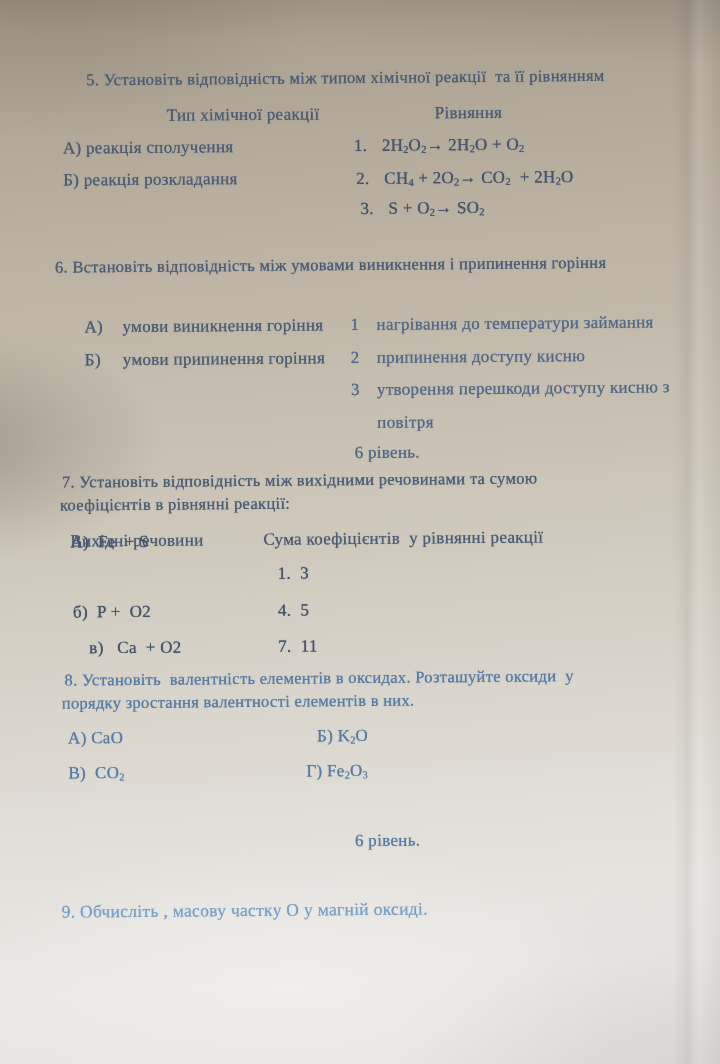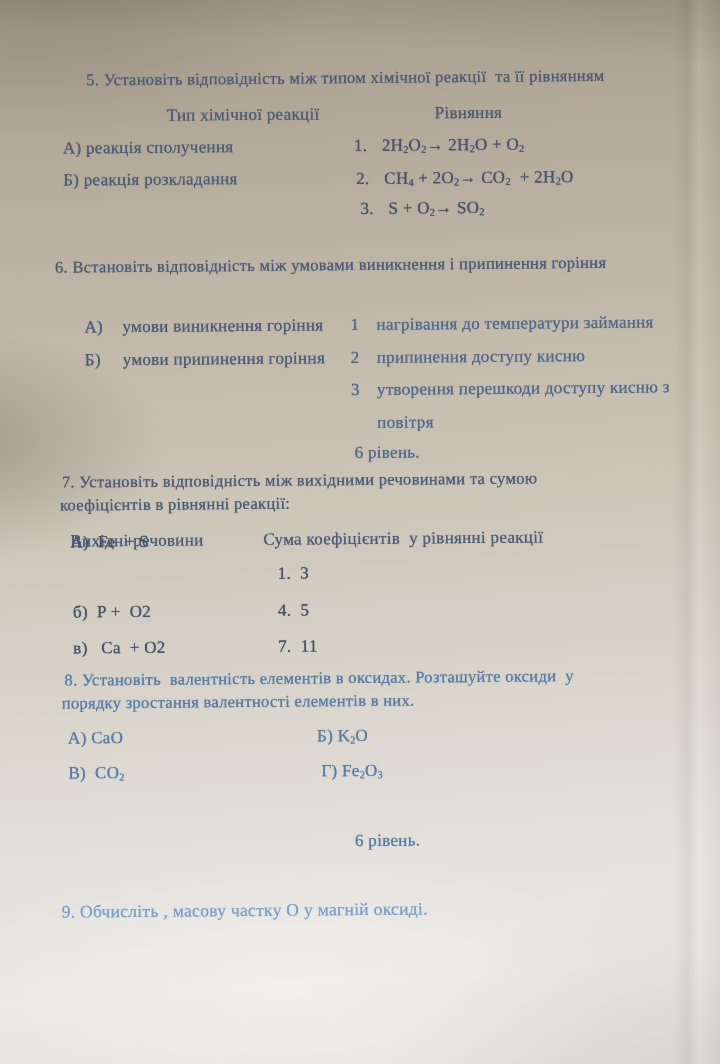--- a/index.html
+++ b/index.html
@@ -67,27 +67,27 @@
     <div class="line c3" style="top:443px;left:355px">6 рівень.</div>
 
     <div class="line t c1" style="top:470px;left:62px">7. Установіть відповідність між вихідними речовинами та сумою</div>
     <div class="line t c1" style="top:493px;left:60px">коефіцієнтів в рівнянні реакції:</div>
     <div class="line c1" style="top:529px;left:70px">Вихідні речовини</div>
     <div class="line c1" style="top:529px;left:263px">Сума коефіцієнтів  у рівнянні реакції</div>
     <div class="line c2" style="top:530px;left:70px">А)  Fe  + S</div>
     <div class="line c2" style="top:563px;left:277px">1.  3</div>
     <div class="line c2" style="top:600px;left:72px">б)  P +  O2</div>
     <div class="line c2" style="top:600px;left:277px">4.  5</div>
-    <div class="line c2" style="top:636px;left:72px">в)   Ca  + O2</div>
+    <div class="line c2" style="top:636px;left:88px">в)   Ca  + O2</div>
     <div class="line c2" style="top:636px;left:277px">7.  11</div>
 
     <div class="line t c4" style="top:668px;left:63px">8. Установіть  валентність елементів в оксидах. Розташуйте оксиди  у</div>
     <div class="line t c4" style="top:691px;left:60px">порядку зростання валентності елементів в них.</div>
     <div class="line c4" style="top:726px;left:66px">А) CaO</div>
     <div class="line c4" style="top:726px;left:315px">Б) K<sub>2</sub>O</div>
     <div class="line c4" style="top:761px;left:66px">В)  CO<sub>2</sub></div>
-    <div class="line c4" style="top:761px;left:319px">Г) Fe<sub>2</sub>O<sub>3</sub></div>
+    <div class="line c4" style="top:761px;left:304px">Г) Fe<sub>2</sub>O<sub>3</sub></div>
     <div class="line c4" style="top:831px;left:352px">6 рівень.</div>
 
     <div class="line c5" style="top:899px;left:58px;font-size:17.5px">9. Обчисліть , масову частку О у магній оксиді.</div>
 
   </div>
 </div>
 
 </body></html>

